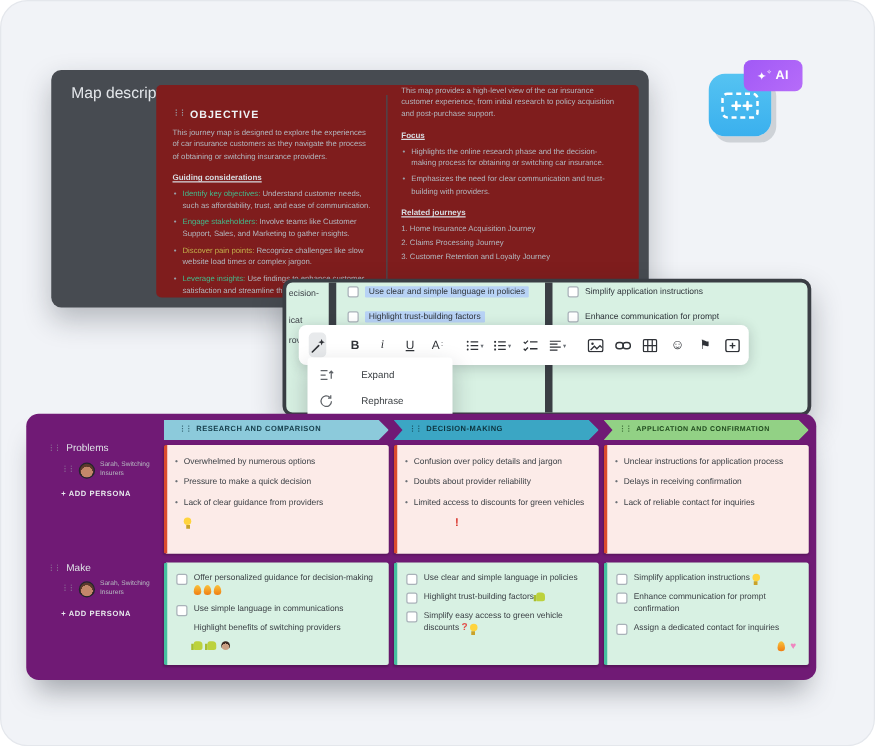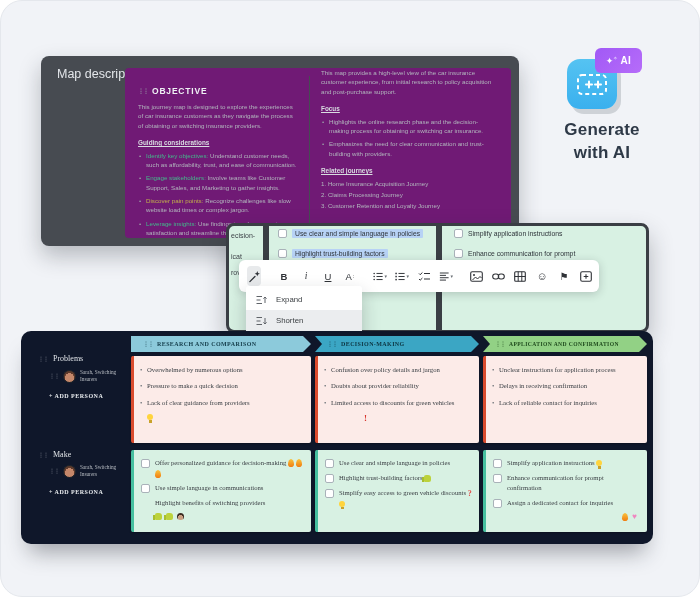--- a/index.html
+++ b/index.html
@@ -3,21 +3,21 @@
 <meta charset="utf-8">
 <style>
   html,body{margin:0;padding:0;background:#fff;}
   *{box-sizing:border-box;}
   body{font-family:"Liberation Sans", sans-serif;}
   #stage{position:relative;width:700px;height:597px;background:#f1f3f7;border:1px solid #e4e7ec;border-radius:22px;overflow:hidden;}
 
   
   #desc-panel{position:absolute;left:40px;top:55px;width:478px;height:190px;background:#474b51;border-radius:8px;box-shadow:0 10px 22px rgba(30,35,45,.28);}
   #desc-label{position:absolute;left:16px;top:11px;font-size:12.5px;color:#e3e6ea;}
-  #desc-inner{position:absolute;left:84px;top:12px;width:386px;height:170px;background:#701a75;border-radius:4px;}
+  #desc-inner{position:absolute;left:84px;top:12px;width:386px;height:170px;background:#7f1d1d;border-radius:4px;}
   .col-sep{position:absolute;left:184px;top:8px;width:1px;height:154px;background:#474c53;}
   .doc-col{position:absolute;top:0;height:100%;}
   .doc-title{display:flex;align-items:center;gap:4px;font-size:8.5px;font-weight:bold;letter-spacing:.8px;color:#eef1f4;margin:18px 0 6px 0;}
   .doc-body{font-size:6.2px;line-height:1.5;color:#b2b7be;}
   .doc-sub{font-size:6.4px;font-weight:bold;color:#d8dce1;text-decoration:underline;margin:9px 0 5px 0;}
   ul.doc-ul{margin:0;padding-left:8px;list-style:none;}
   ul.doc-ul li{position:relative;margin-bottom:4px;font-size:6.2px;line-height:1.5;color:#b2b7be;}
   ul.doc-ul li::before{content:"•";position:absolute;left:-7px;color:#9aa0a8;}
   .lead-green{color:#43ba8b;}
   .lead-yellow{color:#c2b04b;}
@@ -45,27 +45,27 @@
   #toolbar{position:absolute;left:238px;top:259px;width:360px;height:32px;background:#fff;border-radius:6px;box-shadow:0 2px 10px rgba(30,35,45,.22);display:flex;align-items:center;padding:0 8px;gap:8px;}
   .tb-btn{display:flex;align-items:center;justify-content:center;height:20px;min-width:14px;color:#2f3237;font-size:9.5px;}
   .tb-btn.active{background:#e8eaec;border-radius:4px;width:22px;}
   .tb-sep{width:1px;height:16px;background:#dadde1;}
   .tb-caret{font-size:5px;color:#6a6f75;margin-left:1px;}
   .tb-b{font-weight:bold;} .tb-i{font-style:italic;font-family:"Liberation Serif",serif;} .tb-u{text-decoration:underline;}
   .tb-svg{display:block;}
 
   
   #ai-menu{position:absolute;left:245px;top:285px;width:116px;background:#fff;border-radius:3px;box-shadow:0 8px 18px rgba(30,35,45,.25);padding:3px 0;}
-  .menu-item{display:flex;align-items:center;gap:9px;height:21px;padding:0 9px;}
+  .menu-item{display:flex;align-items:center;gap:22px;height:21px;padding:0 9px;}
   .menu-item.hover{background:#ebedef;}
   .menu-label{font-size:7.8px;color:#3c4044;white-space:nowrap;}
   .mi-icon{flex:0 0 auto;display:block;}
 
   
-  #map-panel{position:absolute;left:20px;top:330px;width:632px;height:213px;background:#0f172a;border-radius:10px;box-shadow:0 16px 22px -8px rgba(35,40,50,.4);font-family:Liberation Serif, serif;}
+  #map-panel{position:absolute;left:20px;top:330px;width:632px;height:213px;background:#701a75;border-radius:10px;box-shadow:0 16px 22px -8px rgba(35,40,50,.4);}
   .stage{position:absolute;top:5px;height:16px;display:flex;align-items:center;gap:4px;padding-left:12px;font-size:6px;font-weight:bold;letter-spacing:.4px;}
   .stage .dots{color:inherit;opacity:.7;}
   .arrow-r{clip-path:polygon(0 0, calc(100% - 8px) 0, 100% 50%, calc(100% - 8px) 100%, 0 100%);}
   .arrow-rn{clip-path:polygon(0 0, calc(100% - 8px) 0, 100% 50%, calc(100% - 8px) 100%, 0 100%, 7px 50%);}
   .row-label{position:absolute;display:flex;align-items:center;gap:5px;color:#dfe3e7;font-size:8px;}
   .persona{position:absolute;display:flex;align-items:center;gap:4px;}
   .avatar{width:13px;height:13px;border-radius:50%;background:radial-gradient(circle at 50% 62%,#c4876a 52%,#5d3a2c 53%);border:1px solid #23262b;}
   .persona-name{font-size:5.3px;line-height:1.35;color:#b7bcc2;}
   .add-persona{position:absolute;font-size:6px;font-weight:bold;letter-spacing:.5px;color:#e8ebee;}
   .cell{position:absolute;border-radius:2px;box-shadow:0 1px 2px rgba(0,0,0,.25);}
@@ -137,24 +137,20 @@
       <rect x="11" y="16" width="28" height="19" rx="4" fill="none" stroke="#ffffff" stroke-width="2" stroke-dasharray="4 3"></rect>
       <path d="M19 25.5h6M22 22.5v6" stroke="#ffffff" stroke-width="2" stroke-linecap="round"></path>
       <path d="M28 25.5h6M31 22.5v6" stroke="#ffffff" stroke-width="2" stroke-linecap="round"></path>
     </svg>
   </div>
   <div id="ai-badge">
     <span class="sp1">✦</span>
       <span class="sp2">✧</span>
     <span class="ai-t">AI</span>
   </div>
-  <div id="ai-cta-text">
-    <div>Generate</div>
-    <div>with AI</div>
-  </div>
 
   <div id="zoom-panel">
     <div class="z-div" style="left:34px;"></div>
     <div class="z-div" style="left:207px;"></div>
 
     <span class="z-frag" style="left:2px;top:6px;">ecision-</span>
     <span class="z-frag" style="left:2px;top:27px;">icat</span>
     <span class="z-frag" style="left:2px;top:43px;">rovi</span>
 
     <div class="z-row" style="left:49px;top:3px;">
@@ -256,27 +252,20 @@
     </div>
   </div>
 
   <div id="ai-menu">
     <div class="menu-item">
       <svg class="mi-icon" width="12" height="12" viewBox="0 0 12 12">
           <path d="M1.5 2.5h5.5M1.5 6h4M1.5 9.5h5.5" stroke="#5f6368" stroke-width="1"></path>
           <path d="M10 9V3M8.4 4.6L10 3l1.6 1.6" stroke="#5f6368" stroke-width="1" fill="none"></path>
         </svg>
       <span class="menu-label">Expand</span>
-    </div>
-    <div class="menu-item hover">
-      <svg class="mi-icon" width="12" height="12" viewBox="0 0 12 12">
-          <path d="M1.5 2.5h5.5M1.5 6h4M1.5 9.5h5.5" stroke="#5f6368" stroke-width="1"></path>
-          <path d="M10 3v6M8.4 7.4L10 9l1.6-1.6" stroke="#5f6368" stroke-width="1" fill="none"></path>
-        </svg>
-      <span class="menu-label">Shorten</span>
     </div>
     <div class="menu-item">
       <svg class="mi-icon" width="12" height="12" viewBox="0 0 12 12">
           <path d="M10.2 6a4.2 4.2 0 1 1-1.2-3" stroke="#5f6368" stroke-width="1" fill="none"></path>
           <path d="M9.6 1.2v2.2H7.4" stroke="#5f6368" stroke-width="1" fill="none"></path>
         </svg>
       <span class="menu-label">Rephrase</span>
     </div>
     <div class="menu-item">
       <svg class="mi-icon" width="12" height="12" viewBox="0 0 12 12">

